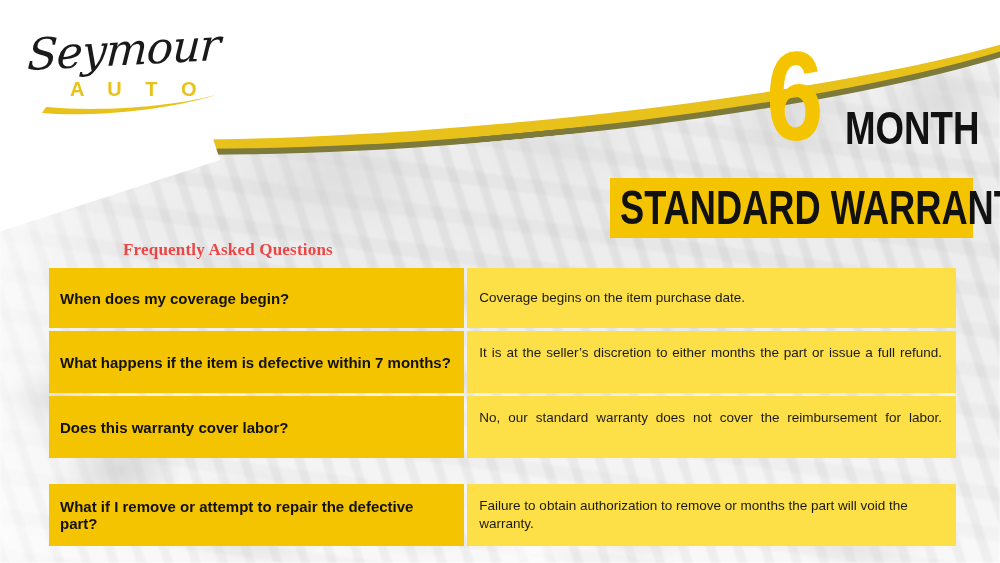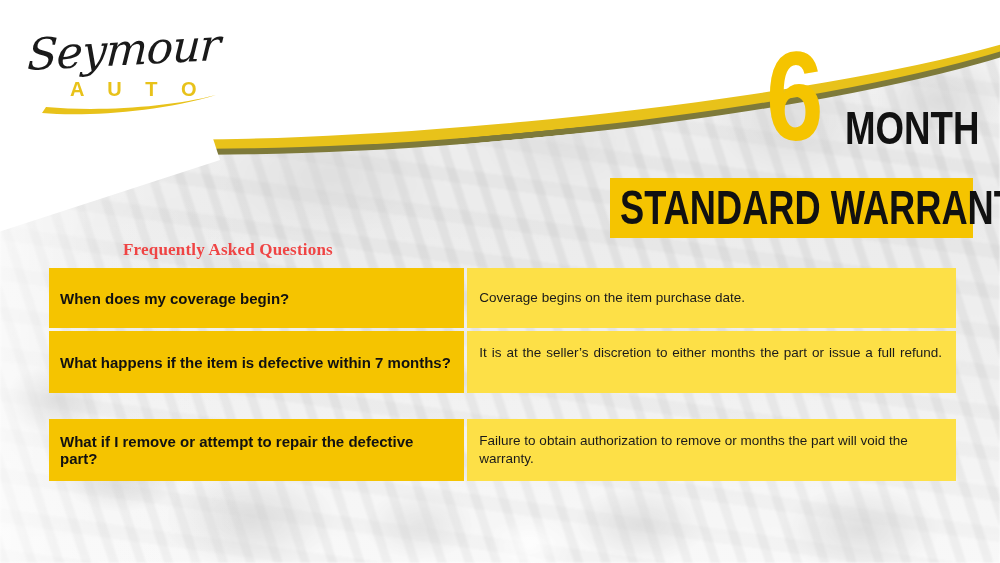--- a/index.html
+++ b/index.html
@@ -315,20 +315,26 @@
         </div>
     </div>
 
     <div class="faq-row r2">
       <div class="faq-q">What happens if the item is defective within 7 months?</div>
       <div class="faq-a justify">
           <span>It is at the seller’s discretion to either months the part or issue a full refund.</span>
         </div>
     </div>
 
+    <div class="faq-row r3">
+      <div class="faq-q">Does this warranty cover labor?</div>
+      <div class="faq-a justify">
+          <span>No, our standard warranty does not cover the reimbursement for labor.</span>
+        </div>
+    </div>
 
     <div class="faq-row r4">
       <div class="faq-q">What if I remove or attempt to repair the defective part?</div>
       <div class="faq-a">
           <span>Failure to obtain authorization to remove or months the part will void the warranty.</span>
         </div>
     </div>
 
   </div>
 

